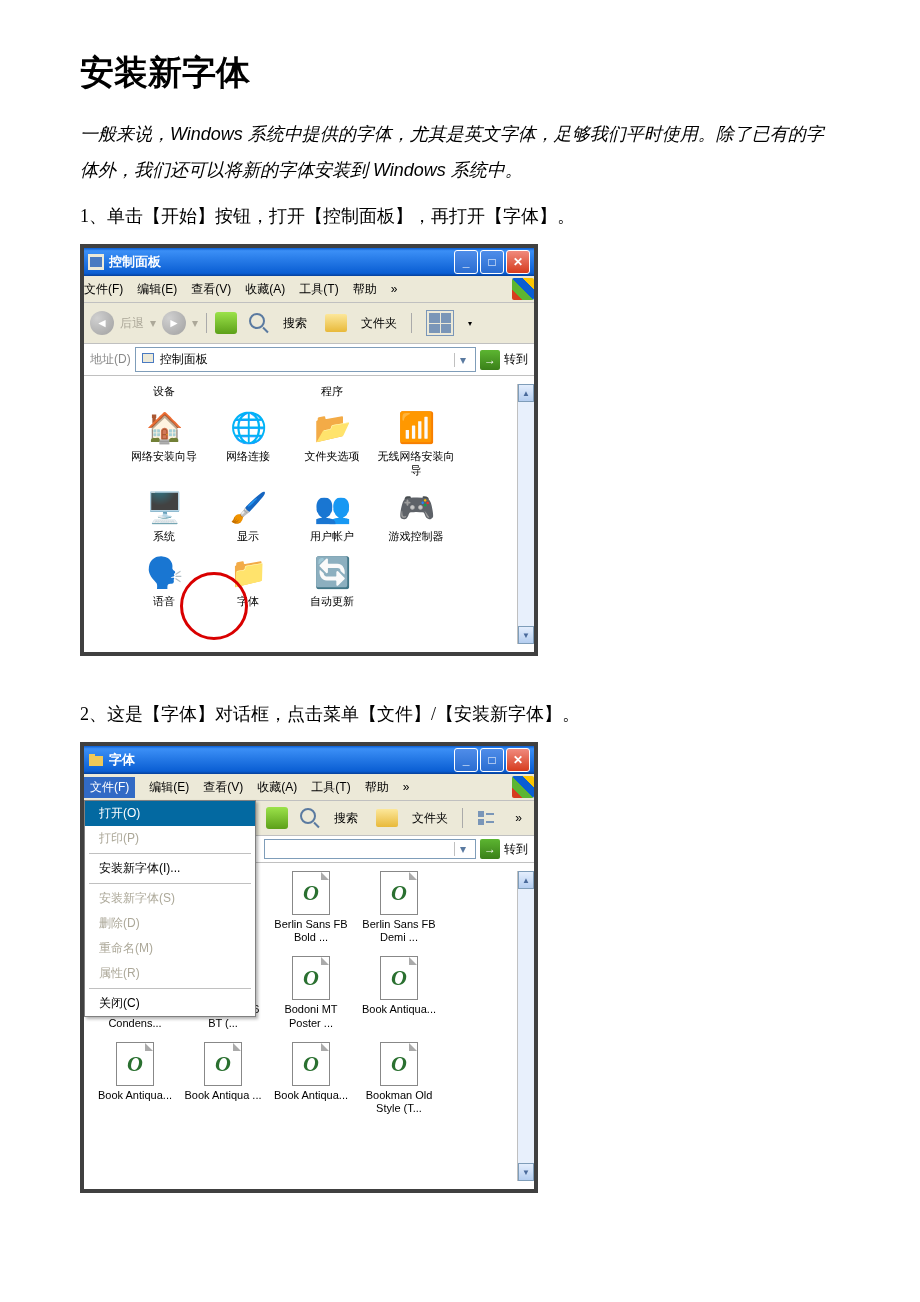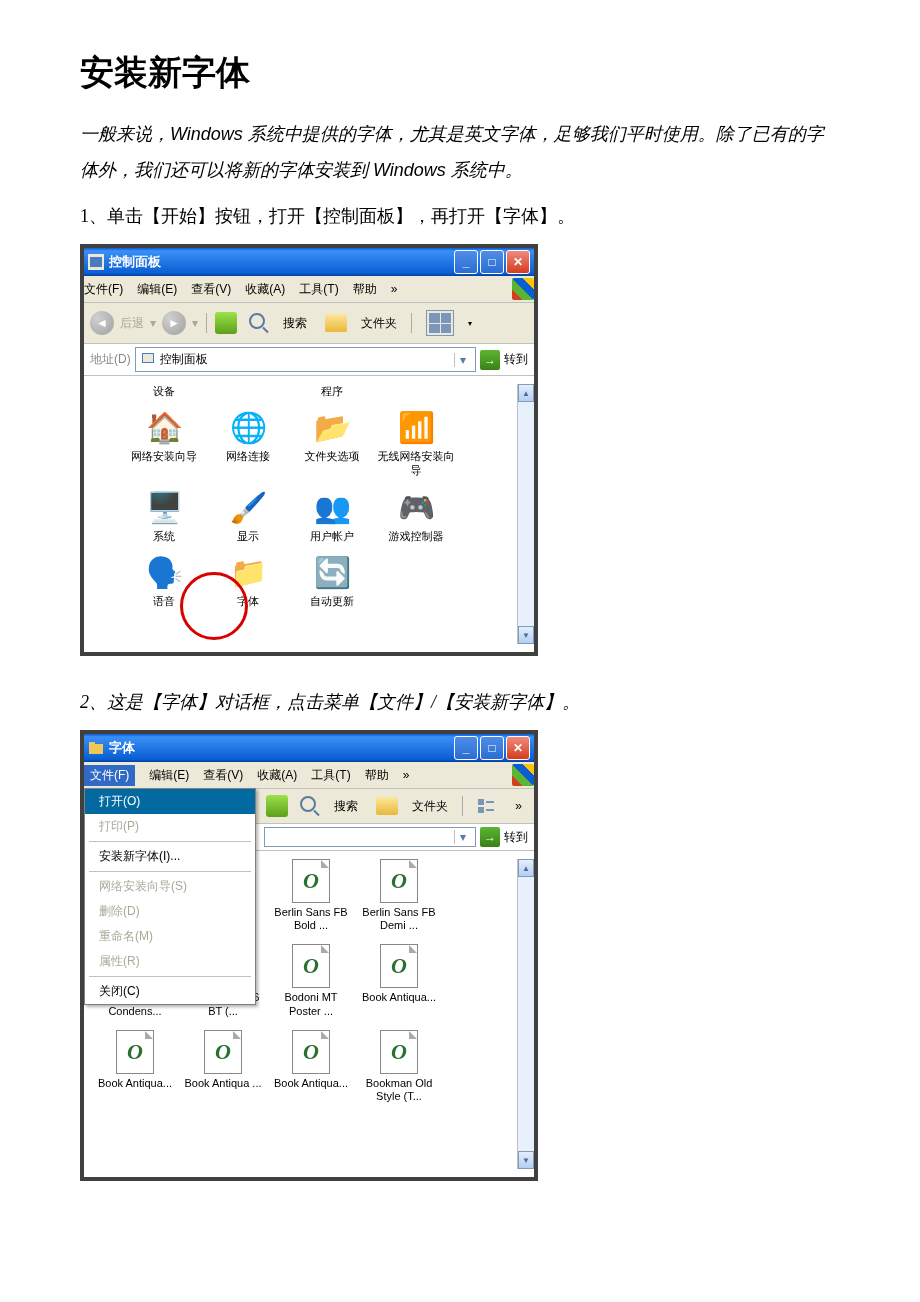--- a/index.html
+++ b/index.html
@@ -197,21 +197,21 @@
         <div class="red-circle" style="width:62px; height:62px; top:188px; left:88px;"></div>
       </div>
     <div class="scrollbar">
       <div class="sb-btn">▲</div>
       <div class="sb-track"></div>
       <div class="sb-btn">▼</div>
     </div>
   </div>
 </div>
 
-<p class="step" style="margin-top:28px;font-style:italic;">2、这是【字体】对话框，点击菜单【文件】/【安装新字体】。</p>
+<p class="step" style="margin-top:40px;">2、这是【字体】对话框，点击菜单【文件】/【安装新字体】。</p>
 
 <div class="xp-window">
   <div class="titlebar">
     <span class="icon">
       <svg viewBox="0 0 16 16">
           <rect x="1" y="4" width="14" height="10" fill="#f0c858"></rect>
           <rect x="1" y="2" width="6" height="3" fill="#f0c858"></rect>
         </svg>
     </span>
     <span class="title-text">字体</span>
@@ -229,21 +229,21 @@
     <span>工具(T)</span>
     <span>帮助</span>
     <span class="more">»</span>
     <span class="logo"></span>
     <div class="dropdown">
       <div class="dd-item hl">打开(O)</div>
       <div class="dd-item dis">打印(P)</div>
       <div class="dd-sep"></div>
       <div class="dd-item" style="position:relative;">安装新字体(I)...</div>
       <div class="dd-sep"></div>
-      <div class="dd-item dis">网络安装向导(S)</div>
+      <div class="dd-item dis">安装新字体(S)</div>
       <div class="dd-item dis">删除(D)</div>
       <div class="dd-item dis">重命名(M)</div>
       <div class="dd-item dis">属性(R)</div>
       <div class="dd-sep"></div>
       <div class="dd-item">关闭(C)</div>
     </div>
   </div>
   <div class="toolbar">
     <div style="width:170px;"></div>
     <div class="folder-up"></div>

